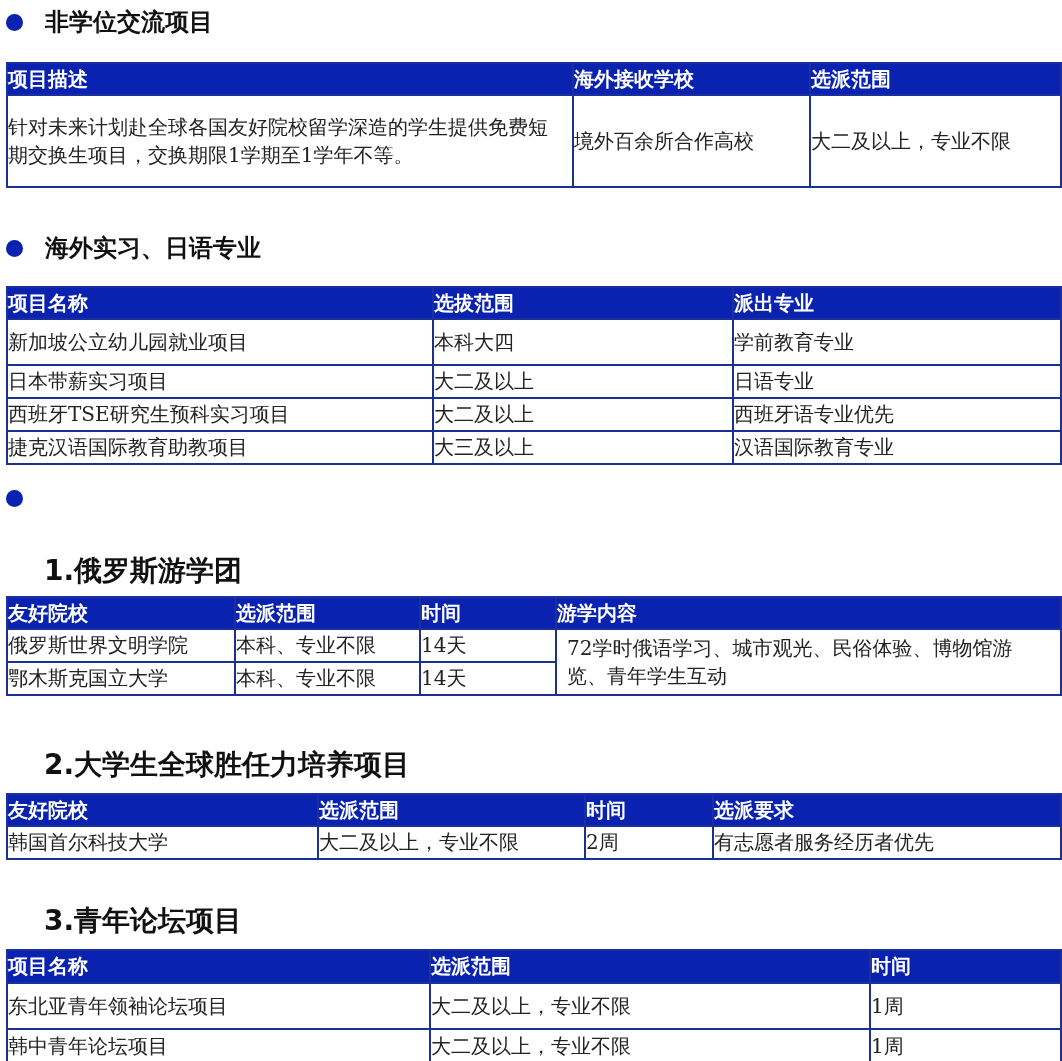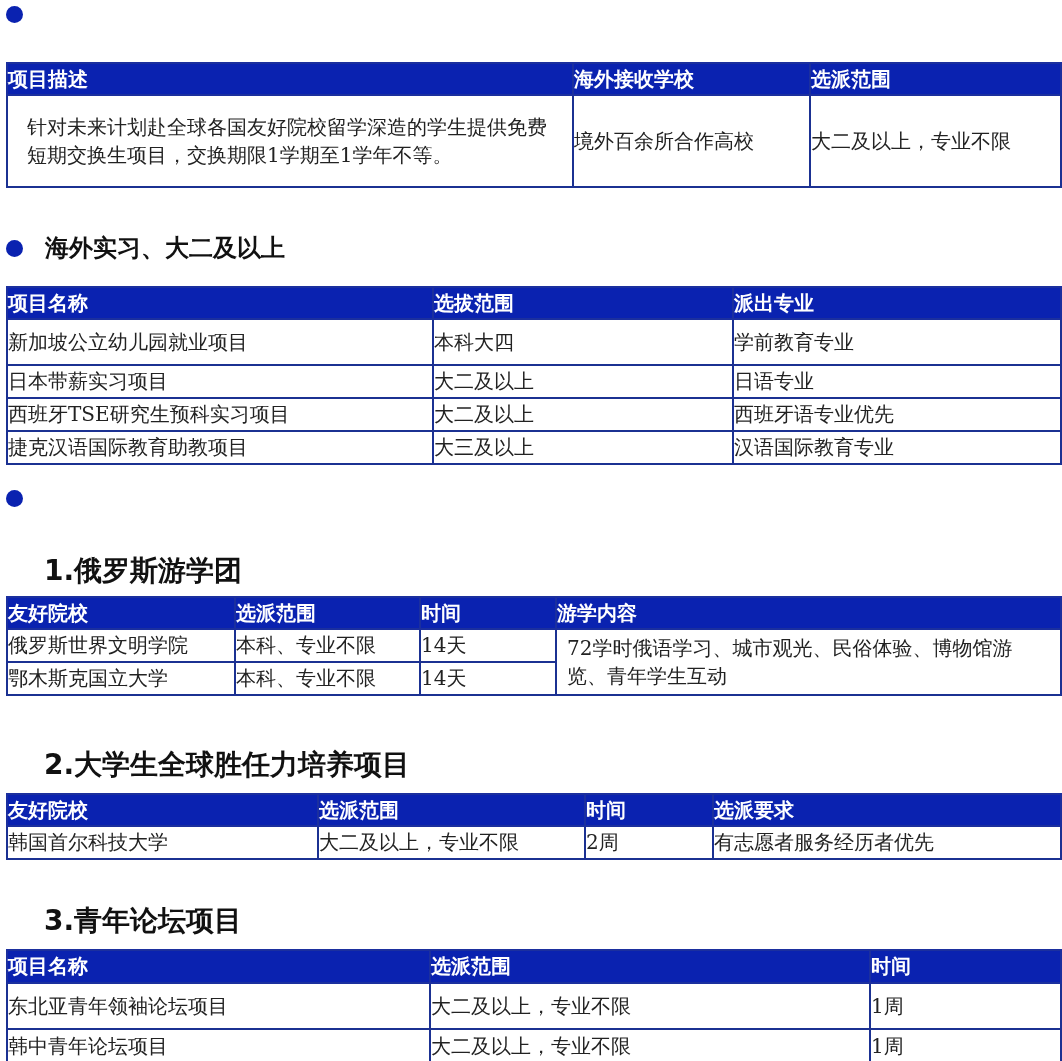--- a/index.html
+++ b/index.html
@@ -9,27 +9,28 @@
                font-family:"DejaVu Sans","Liberation Sans",sans-serif; font-weight:bold;
                font-size:24px; color:#111; }
   .dot { width:17px; height:17px; border-radius:50%; background:#0a22b0; margin-right:22px; }
   .sub-title { position:absolute; left:44px; font-family:"DejaVu Sans","Liberation Sans",sans-serif;
                font-weight:bold; font-size:28px; color:#111; }
   table { position:absolute; border-collapse:collapse; table-layout:fixed; }
   th { background:#0a22b0; color:#fff; font-family:"DejaVu Sans","Liberation Sans",sans-serif;
        font-weight:bold; font-size:20px; text-align:left; padding:0; border:2px solid #1b2f9e; }
   td { border:2px solid #1b3192; font-size:20px; color:#222; padding:0;
        background:#fff; }
-  td.left { text-align:left; padding-left:19px; line-height:28px; }
+  td.left { text-align:left; padding-left:0; line-height:28px; }
 </style>
 </head>
 <body>
 
 <div class="sec-title" style="top:6px;">
   <span class="dot"></span>
+  <span>非学位交流项目</span>
 </div>
 <table style="left:6px; top:62px; width:1054px;">
   <colgroup>
       <col style="width:566px">
       <col style="width:237px">
       <col style="width:251px">
     </colgroup>
   <tbody>
       <tr style="height:32px">
     <th>项目描述</th>
@@ -39,21 +40,21 @@
   <tr style="height:92px">
     <td class="left" style="padding-right:24px">针对未来计划赴全球各国友好院校留学深造的学生提供免费短期交换生项目，交换期限1学期至1学年不等。</td>
     <td>境外百余所合作高校</td>
     <td>大二及以上，专业不限</td>
   </tr>
 </tbody>
   </table>
 
 <div class="sec-title" style="top:232px;">
   <span class="dot"></span>
-  <span>海外实习、大二及以上</span>
+  <span>海外实习、日语专业</span>
 </div>
 <table style="left:6px; top:286px; width:1054px;">
   <colgroup>
       <col style="width:426px">
       <col style="width:300px">
       <col style="width:328px">
     </colgroup>
   <tbody>
       <tr style="height:32px">
     <th>项目名称</th>

